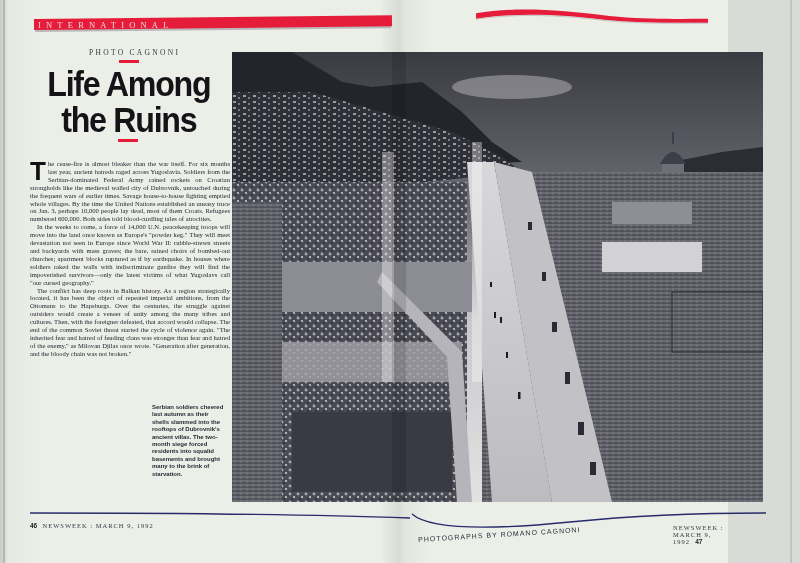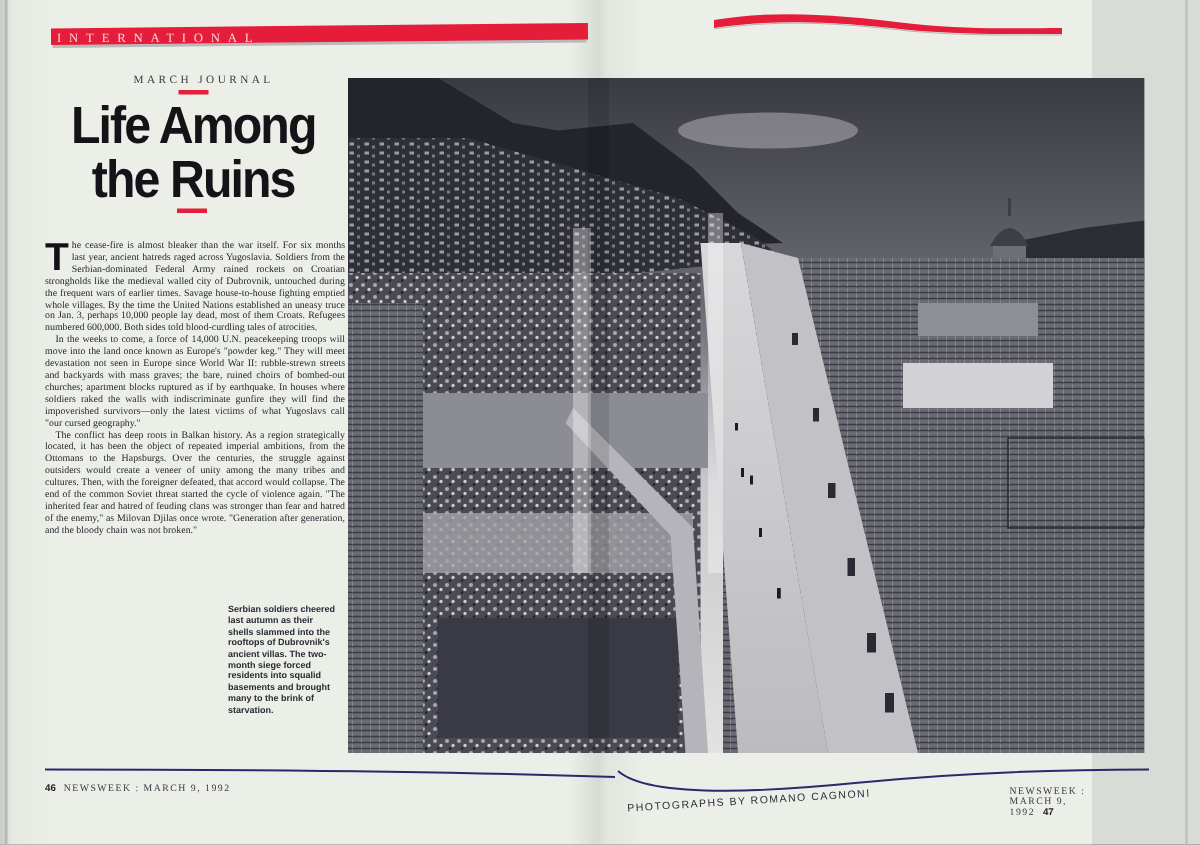--- a/index.html
+++ b/index.html
@@ -84,21 +84,21 @@
   <div class="right-edge"></div>
 
   <div class="section-bar"></div>
   <div class="section-label">INTERNATIONAL</div>
 
   <svg class="right-bar" width="348" height="24" viewBox="0 0 348 24">
     <path d="M0,8 C60,-2 120,2 200,12 C260,18 310,16 348,16 L348,22 C300,22 250,23 195,18 C120,9 60,7 0,16 Z" fill="#e51d3b"></path>
     <path d="M0,17 C60,8 120,10 195,19 C250,24 300,23 348,23" stroke="#b4b4b4" stroke-width="1" fill="none"></path>
   </svg>
 
-  <div class="kicker">MARCH JOURNAL</div>
+  <div class="kicker">PHOTO CAGNONI</div>
   <div class="rule-short" style="left:119px; top:60px; width:20px;"></div>
   <div class="title">
     <div>Life Among</div>
     <div>the Ruins</div>
   </div>
   <div class="rule-short" style="left:118px; top:139px; width:20px;"></div>
 
   <div class="body-text">
     <p class="first"><span class="dropcap">T</span><span>he cease-fire is almost bleaker than the war itself. For six months last year, ancient hatreds raged across Yugoslavia. Soldiers from the Serbian-dominated Federal Army rained rockets on Croatian strongholds like the medieval walled city of Dubrovnik, untouched during the frequent wars of earlier times. Savage house-to-house fighting emptied whole villages. By the time the United Nations established an uneasy truce on Jan. 3, perhaps 10,000 people lay dead, most of them Croats. Refugees numbered 600,000. Both sides told blood-curdling tales of atrocities.</span></p>
     <p>In the weeks to come, a force of 14,000 U.N. peacekeeping troops will move into the land once known as Europe's "powder keg." They will meet devastation not seen in Europe since World War II: rubble-strewn streets and backyards with mass graves; the bare, ruined choirs of bombed-out churches; apartment blocks ruptured as if by earthquake. In houses where soldiers raked the walls with indiscriminate gunfire they will find the impoverished survivors—only the latest victims of what Yugoslavs call "our cursed geography."</p>

